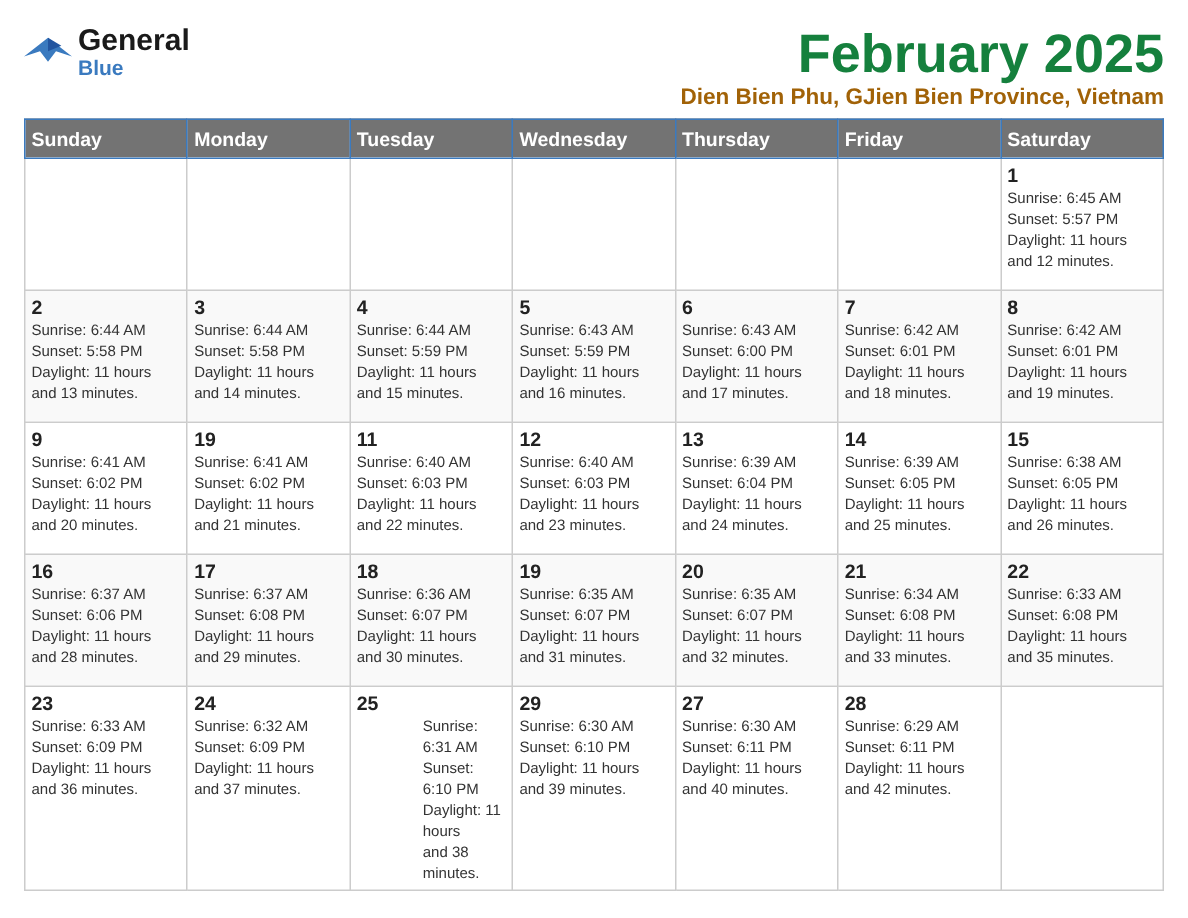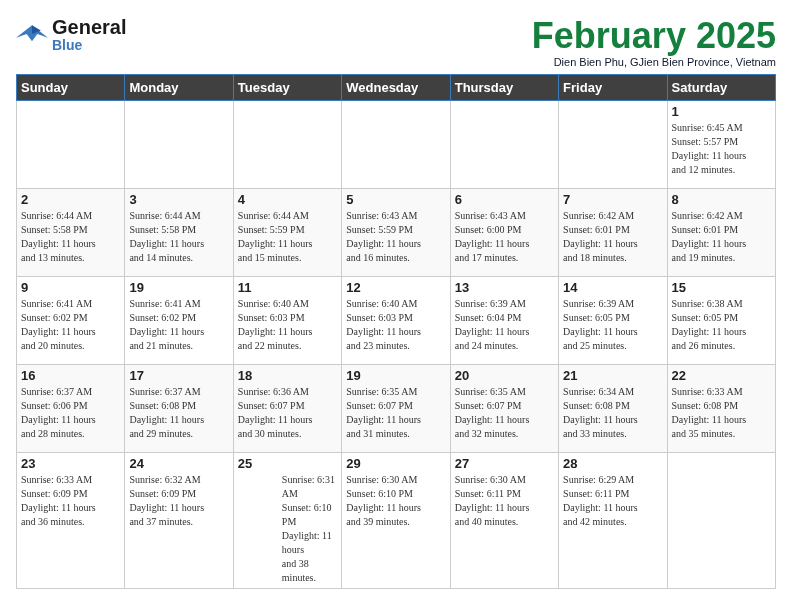--- a/index.html
+++ b/index.html
@@ -28,22 +28,23 @@
     .title-block {
       text-align: right;
     }
     .month-title {
       font-size: 36px;
       font-weight: bold;
       color: #15803d;
       line-height: 1.1;
     }
     .location {
-      font-size: 11px;
-      color: #0f172a;
+      font-size: 15px;
+      color: #a16207;
+      font-weight: bold;
     }
     .calendar {
       width: 100%;
       border-collapse: collapse;
       margin-top: 6px;
     }
     .calendar th {
       background: #3a7abf;
       color: #fff;
       font-size: 13px;
@@ -64,33 +65,32 @@
     .day-num {
       font-size: 13px;
       font-weight: bold;
       display: block;
       margin-bottom: 2px;
     }
     .day-info {
       font-size: 10px;
       color: #333;
       line-height: 1.4;
-      font-family: Liberation Serif, serif;
     }
     .empty-cell {
       background: #fff;
     }
     tr:nth-child(even) td {
       background: #f9f9f9;
     }
     tr:nth-child(odd) td {
       background: #fff;
     }
     .calendar thead tr th {
-      background: #404040;
+      background: #737373;
     }
   </style>
 </head>
 <body>
 
 <div class="header">
   <div class="logo">
     <svg class="logo-bird" viewBox="0 0 36 30" xmlns="http://www.w3.org/2000/svg">
       <polygon points="18,4 36,18 24,14 18,22 12,14 0,18" fill="#3a7abf"></polygon>
       <polygon points="18,4 28,10 18,14" fill="#2255a0"></polygon>

